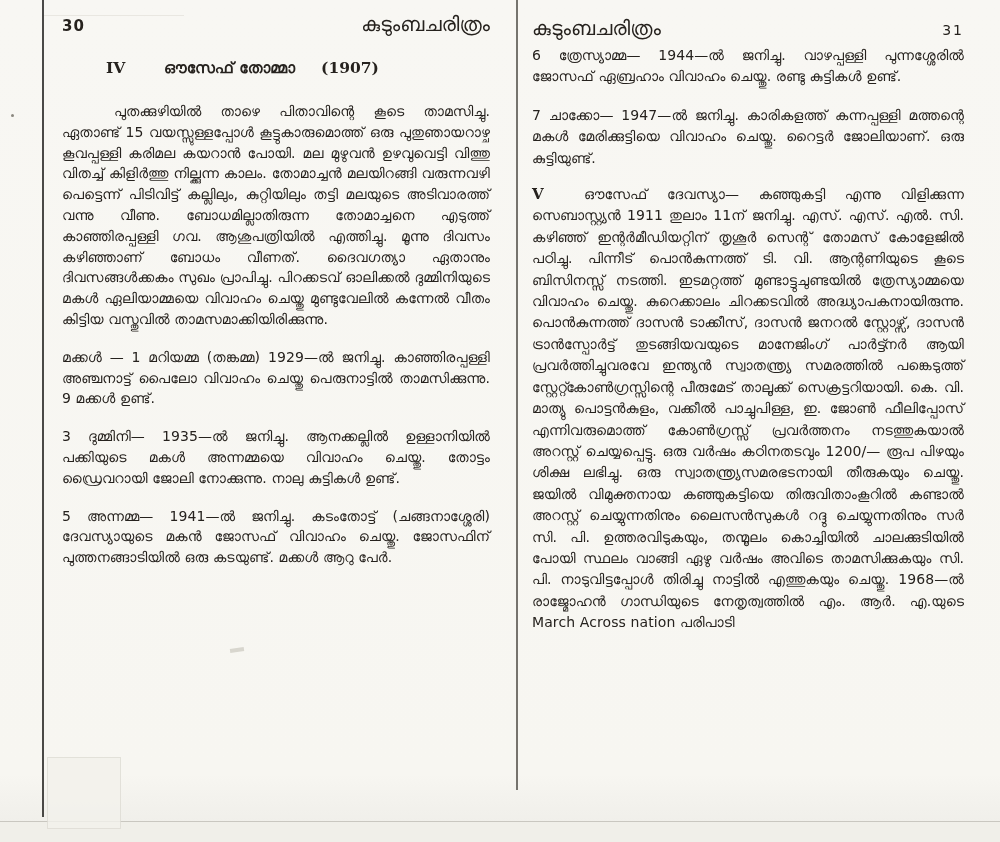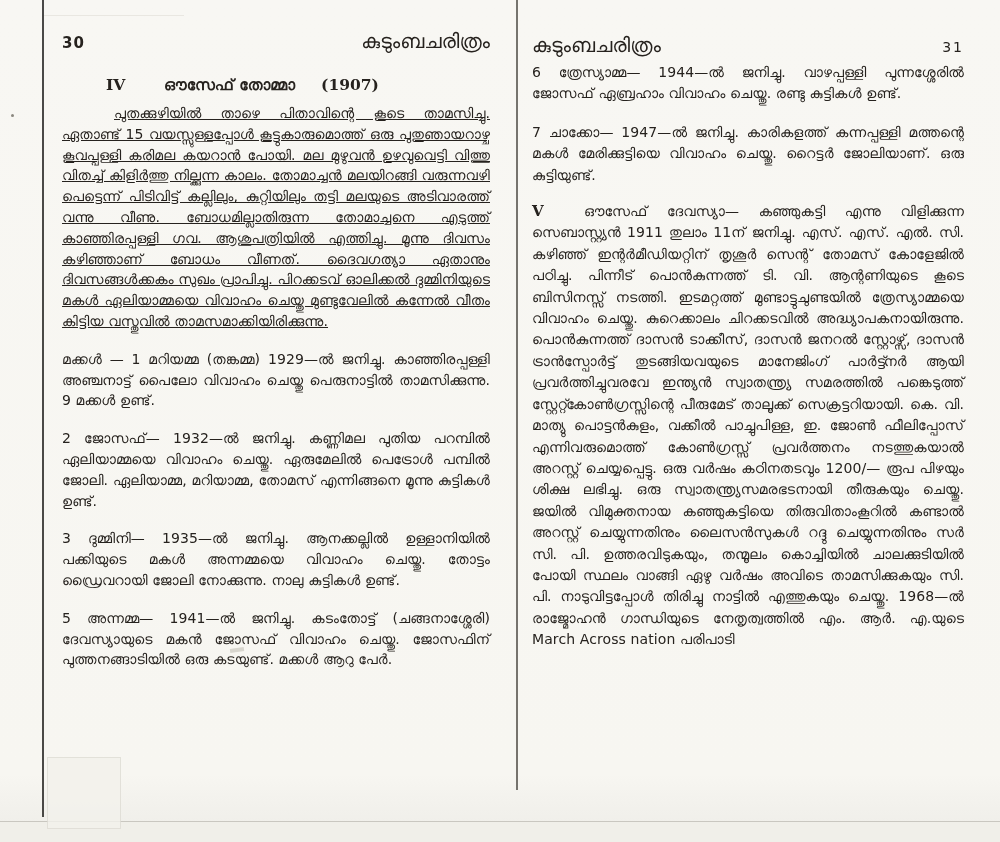--- a/index.html
+++ b/index.html
@@ -39,21 +39,21 @@
     opacity:.55;
   }
   .artifact-bottom{
     position:absolute;left:47px;top:757px;width:72px;height:70px;
     border:1px solid #dedcd4;background:#f3f2ec;opacity:.8;
   }
   .speck-1{position:absolute;left:11px;top:114px;width:3px;height:3px;background:#8a877f;border-radius:50%;}
   .speck-2{position:absolute;left:230px;top:648px;width:14px;height:4px;background:#d8d6ce;transform:rotate(-8deg);}
 
   
-  .page{position:absolute;top:17px;}
+  .page{position:absolute;top:0;}
   .page-left{left:62px;width:428px;}
   .page-right{left:532px;width:432px;}
 
   .page-header{
     display:flex;justify-content:space-between;align-items:baseline;
     font-size:15px;
   }
   .page-left .page-header{margin-top:12px;}
   .page-right .page-header{margin-top:16px;}
   .page-num{font-weight:bold;letter-spacing:1px;}
@@ -69,21 +69,21 @@
   .sec-title{margin-right:26px;}
   .sec-year{font-family:"DejaVu Serif","Liberation Serif",serif;}
 
   p.body{
     font-size:14px;line-height:20.8px;
     text-align:justify;
     margin:0;
     letter-spacing:.1px;
   }
   .page-right p.body{line-height:21.4px;}
-  p.indent{text-indent:52px;margin-top:9px;text-decoration:underline;}
+  p.indent{text-indent:52px;margin-top:24px;}
   p.entry{margin-top:17px;}
   .page-right p.entry:first-of-type{margin-top:5px;}
   p.vpara{margin-top:15px;}
   .vnum{
     display:inline-block;width:52px;
     font-family:"DejaVu Serif","Liberation Serif",serif;
     font-weight:bold;font-size:15px;
   }
 </style>
 </head>
@@ -108,21 +108,20 @@
 
     <div class="section-heading">
       <span class="sec-num">IV</span>
       <span class="sec-title">ഔസേഫ് തോമ്മാ</span>
       <span class="sec-year">(1907)</span>
     </div>
 
     <p class="body indent">പുതക്കുഴിയിൽ താഴെ പിതാവിന്റെ കൂടെ താമസിച്ചു. ഏതാണ്ട് 15 വയസ്സുള്ളപ്പോൾ കൂട്ടുകാരുമൊത്ത് ഒരു പുതുഞായറാഴ്ച കൂവപ്പള്ളി കരിമല കയറാൻ പോയി. മല മുഴുവൻ ഉഴവുവെട്ടി വിത്തു വിതച്ച് കിളിർത്തു നില്ക്കുന്ന കാലം. തോമാച്ചൻ മലയിറങ്ങി വരുന്നവഴി പെട്ടെന്ന് പിടിവിട്ട് കല്ലിലും, കുറ്റിയിലും തട്ടി മലയുടെ അടിവാരത്ത് വന്നു വീണു. ബോധമില്ലാതിരുന്ന തോമാച്ചനെ എടുത്ത് കാഞ്ഞിരപ്പള്ളി ഗവ. ആശുപത്രിയിൽ എത്തിച്ചു. മൂന്നു ദിവസം കഴിഞ്ഞാണ് ബോധം വീണത്. ദൈവഗത്യാ ഏതാനും ദിവസങ്ങൾക്കകം സുഖം പ്രാപിച്ചു. പിറക്കടവ് ഓലിക്കൽ ദുമ്മിനിയുടെ മകൾ ഏലിയാമ്മയെ വിവാഹം ചെയ്തു മുണ്ടുവേലിൽ കന്നേൽ വീതം കിട്ടിയ വസ്തുവിൽ താമസമാക്കിയിരിക്കുന്നു.</p>
 
     <p class="body entry">മക്കൾ — 1  മറിയമ്മ (തങ്കമ്മ) 1929—ൽ ജനിച്ചു. കാഞ്ഞിരപ്പള്ളി അഞ്ചനാട്ട് പൈലോ വിവാഹം ചെയ്തു പെരുനാട്ടിൽ താമസിക്കുന്നു. 9 മക്കൾ ഉണ്ട്.</p>
-    <p class="body entry">2  ജോസഫ്— 1932—ൽ ജനിച്ചു. കണ്ണിമല പുതിയ പറമ്പിൽ ഏലിയാമ്മയെ വിവാഹം ചെയ്തു. ഏരുമേലിൽ പെട്രോൾ പമ്പിൽ ജോലി. ഏലിയാമ്മ, മറിയാമ്മ, തോമസ് എന്നിങ്ങനെ മൂന്നു കുട്ടികൾ ഉണ്ട്.</p>
     <p class="body entry">3  ദുമ്മിനി— 1935—ൽ ജനിച്ചു. ആനക്കല്ലിൽ ഉള്ളാനിയിൽ പക്കിയുടെ മകൾ അന്നമ്മയെ വിവാഹം ചെയ്തു. തോട്ടം ഡ്രൈവറായി ജോലി നോക്കുന്നു. നാലു കുട്ടികൾ ഉണ്ട്.</p>
     <p class="body entry">5  അന്നമ്മ— 1941—ൽ ജനിച്ചു. കടംതോട്ട് (ചങ്ങനാശ്ശേരി) ദേവസ്യായുടെ മകൻ ജോസഫ് വിവാഹം ചെയ്തു. ജോസഫിന് പുത്തനങ്ങാടിയിൽ ഒരു കടയുണ്ട്. മക്കൾ ആറു പേർ.</p>
   </section>
 
   <section class="page page-right">
     <header class="page-header">
       <span class="running-title">കുടുംബചരിത്രം</span>
       <span class="page-num">31</span>
     </header>
 

